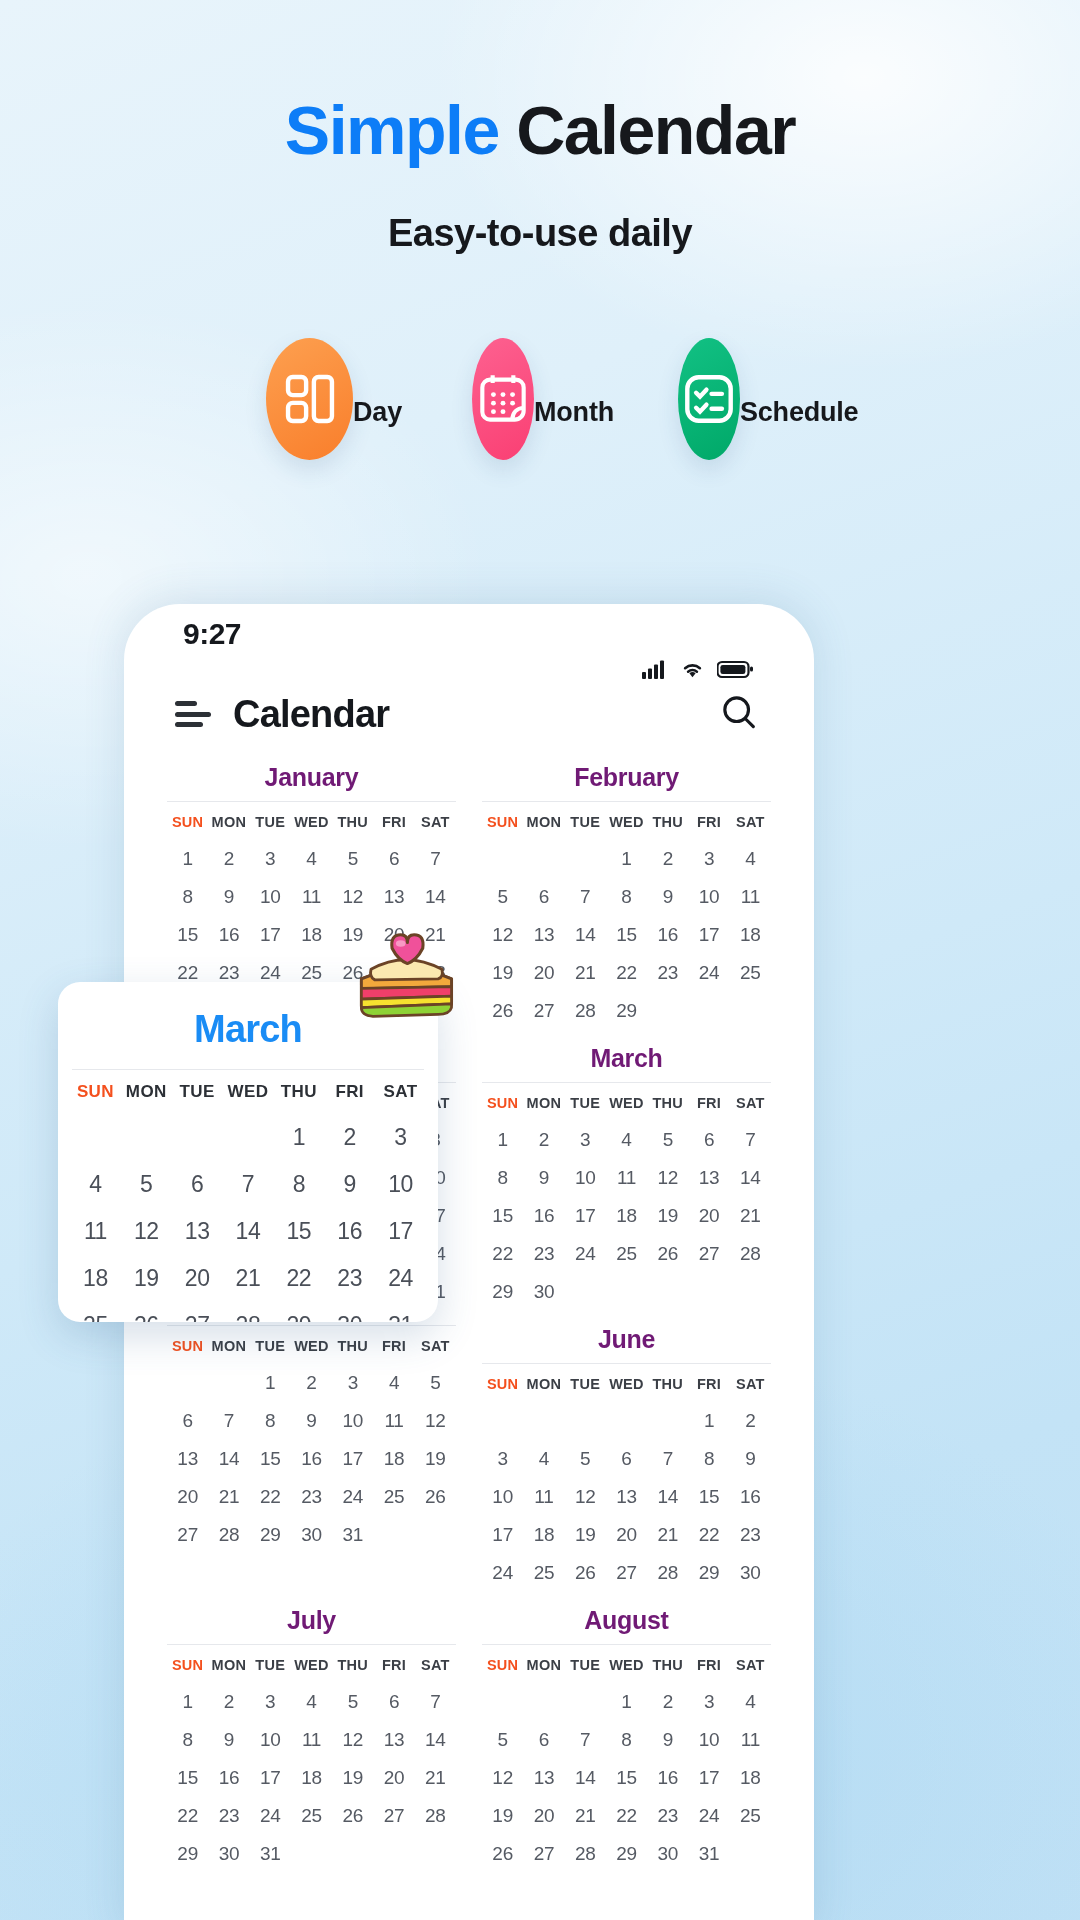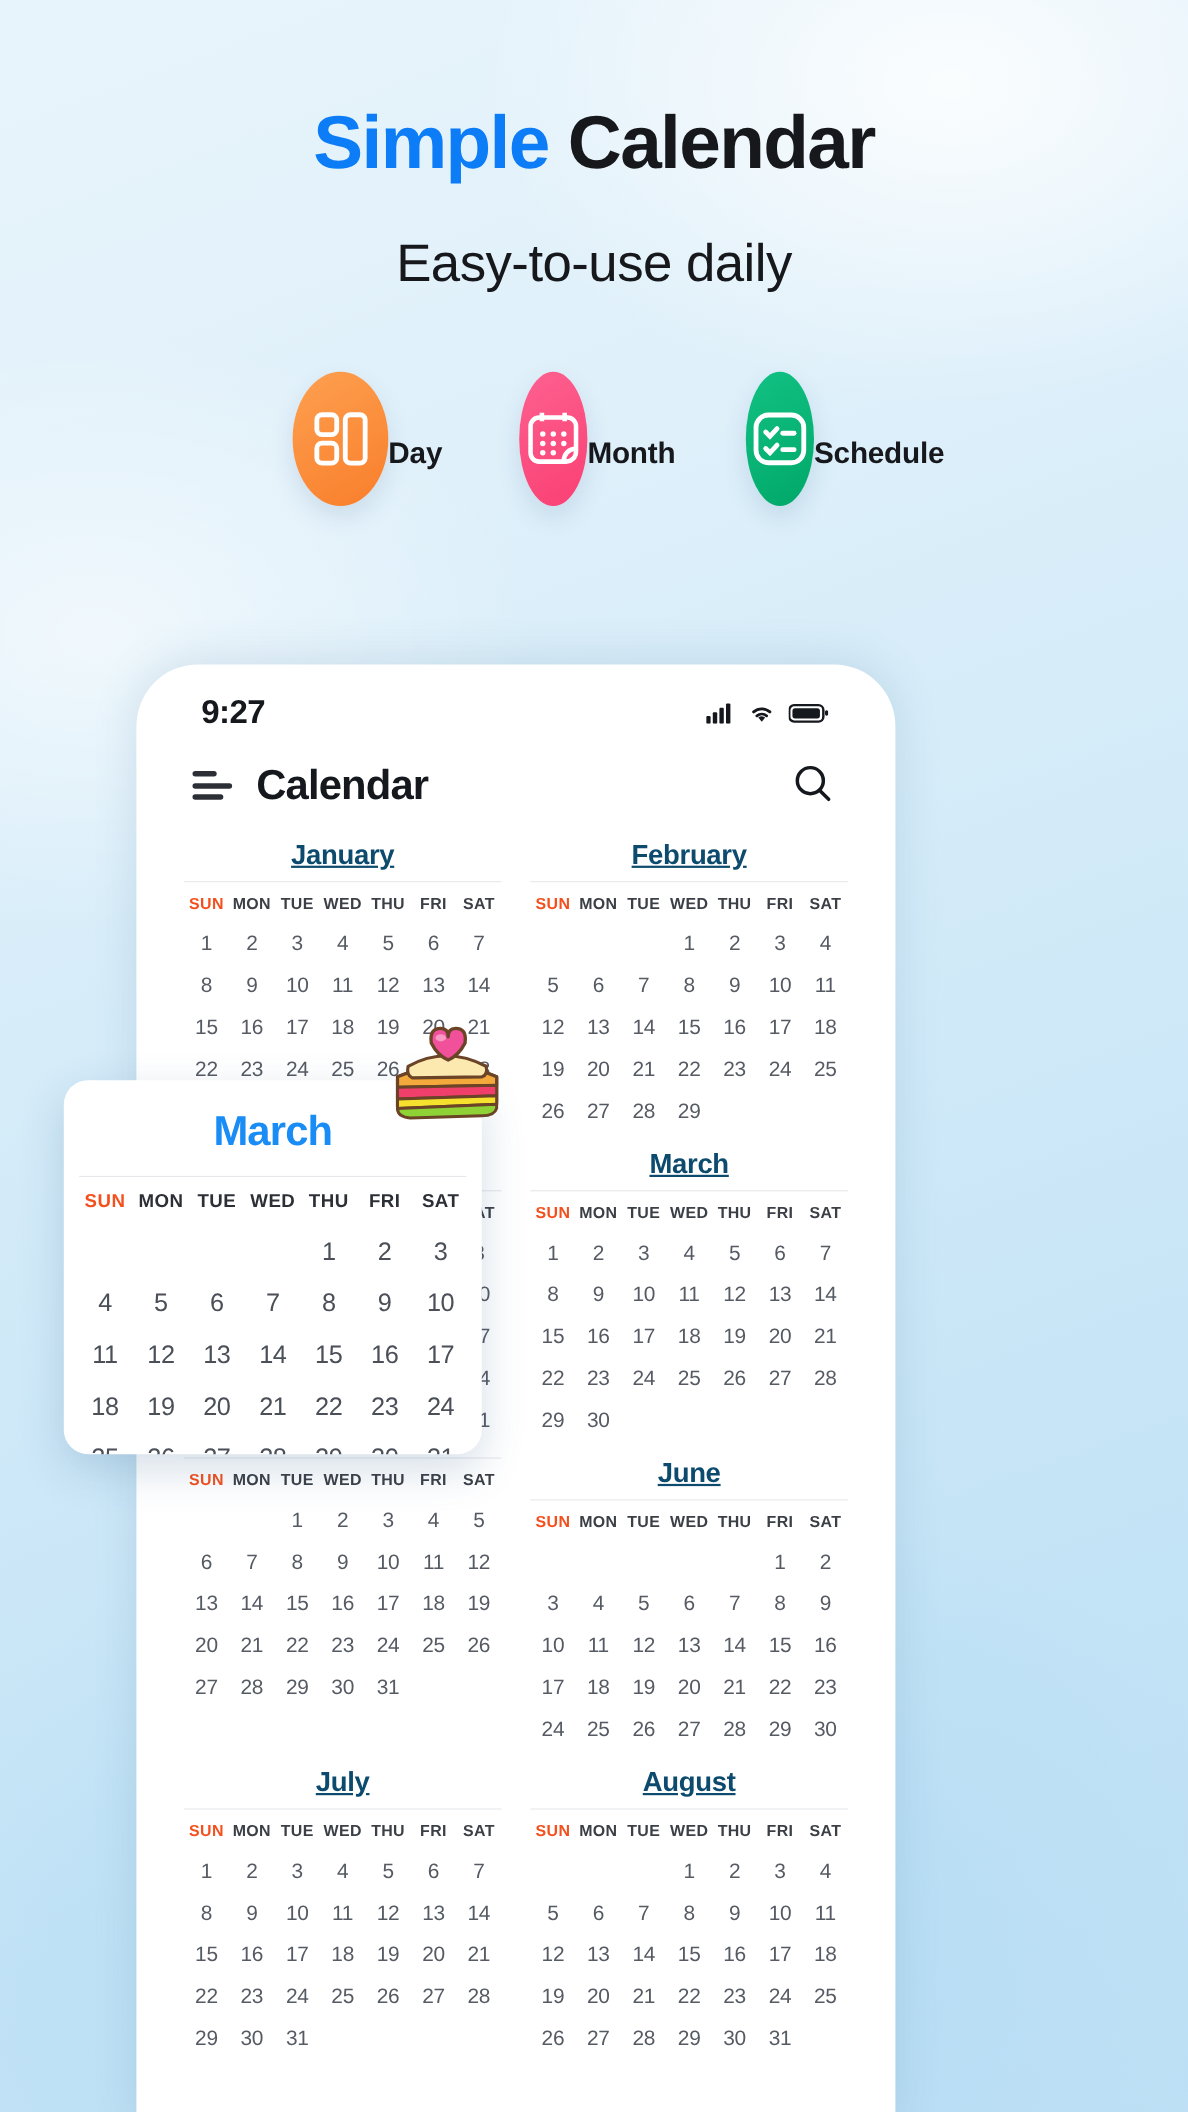--- a/index.html
+++ b/index.html
@@ -13,52 +13,52 @@
       radial-gradient(620px 420px at 80% 4%, rgba(255,255,255,.85), rgba(255,255,255,0) 70%),
       radial-gradient(560px 380px at 8% 30%, rgba(255,255,255,.55), rgba(255,255,255,0) 72%),
       radial-gradient(900px 600px at 50% 92%, rgba(167,214,242,.55), rgba(255,255,255,0) 72%);
     pointer-events:none;}
 
   
   .headline{position:absolute;top:96px;left:0;right:0;text-align:center;
     font-size:68px;font-weight:700;letter-spacing:-1.5px;line-height:1;color:#16181c;}
   .headline .hl-accent{color:#0d7df7;}
   .subhead{position:absolute;top:212px;left:0;right:0;text-align:center;
-    font-size:48px;font-weight:400;color:#16181c;letter-spacing:-.5px;}
+    font-size:38px;font-weight:700;color:#16181c;letter-spacing:-.5px;}
 
   
   .features{position:absolute;top:338px;left:0;right:0;display:flex;justify-content:center;gap:70px;}
   .feature{width:136px;display:flex;flex-direction:row;align-items:center;}
   .fcircle{width:122px;height:122px;border-radius:50%;display:flex;align-items:center;justify-content:center;
     box-shadow:0 10px 22px rgba(40,80,120,.13);}
   .flabel{margin-top:26px;font-size:27px;font-weight:700;color:#16181c;letter-spacing:-.2px;}
 
   
   .phone{position:absolute;left:124px;top:604px;width:690px;height:1330px;
     background:#ffffff;border-radius:56px 56px 0 0;
     box-shadow:0 -4px 40px rgba(60,110,150,.16);overflow:hidden;}
   .phone-inner{position:absolute;left:25px;top:13px;width:640px;height:1310px;
     background:#fff;border-radius:44px 44px 0 0;overflow:hidden;}
-  .statusbar{height:62px;display:flex;align-items:center;justify-content:space-between;padding:0 36px 0 34px;}
+  .statusbar{height:62px;display:flex;justify-content:space-between;padding:0 36px 0 34px;}
   .status-time{font-size:30px;font-weight:700;color:#15181d;letter-spacing:-.5px;}
   .status-icons{display:flex;align-items:flex-end;gap:12px;}
 
   .appbar{height:70px;display:flex;align-items:center;padding:0 30px 0 26px;}
   .menu-icon{width:36px;height:26px;display:flex;flex-direction:column;justify-content:space-between;}
   .menu-icon i{display:block;height:5px;border-radius:3px;background:#2c3036;}
   .menu-icon i:nth-child(1){width:22px;}
   .menu-icon i:nth-child(2){width:36px;}
   .menu-icon i:nth-child(3){width:28px;}
   .app-title{margin-left:22px;font-size:38px;font-weight:700;color:#15181d;letter-spacing:-.8px;}
   .search-btn{margin-left:auto;}
 
   
   .yeargrid{padding:14px 14px 0 14px;display:grid;grid-template-columns:1fr 1fr;column-gap:18px;row-gap:14px;}
   .mcal{padding:0 4px;}
-  .mname{text-align:center;font-size:25px;font-weight:700;color:#0c4a6e;padding-bottom:9px;letter-spacing:-.3px;text-decoration:underline;}
+  .mname{text-align:center;font-size:25px;font-weight:700;color:#701a75;padding-bottom:9px;letter-spacing:-.3px;}
   .mrule{height:1px;background:#e6e8ec;margin-bottom:8px;}
   .mdow,.mdays{display:grid;grid-template-columns:repeat(7,1fr);}
   .mdow span{text-align:center;font-size:14.5px;font-weight:700;color:#3b3f46;letter-spacing:.3px;padding:4px 0 10px;}
   .mdow span.sun{color:#f4501e;}
   .mdays span{text-align:center;font-size:19px;color:#555a63;padding:8px 0;letter-spacing:-.3px;}
 
   
   .march-card{position:absolute;left:58px;top:982px;width:380px;height:340px;
     background:#fff;border-radius:22px;box-shadow:0 14px 40px rgba(50,95,140,.2);
     padding:0;overflow:hidden;}

